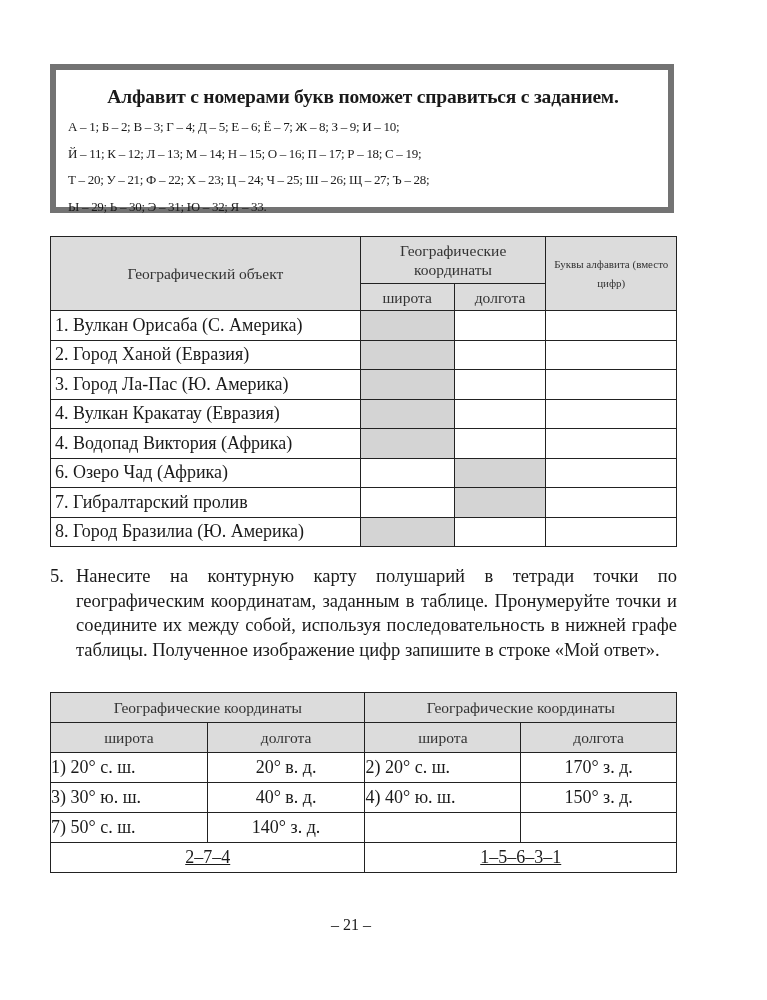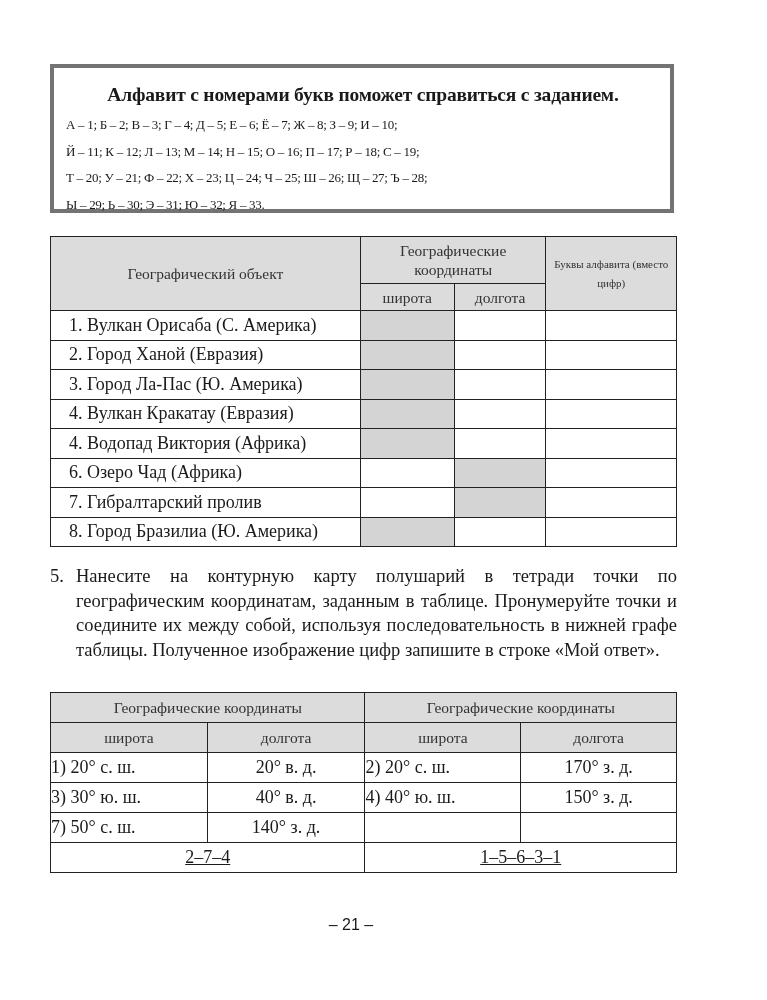--- a/index.html
+++ b/index.html
@@ -1,39 +1,39 @@
 <!DOCTYPE html>
 <html><head>
 <meta charset="utf-8">
 <style>
   html,body{margin:0;padding:0;background:#fff;}
   body{width:767px;height:1000px;position:relative;overflow:hidden;
        font-family:"Liberation Serif","DejaVu Serif",serif;color:#1a1a1a;}
   .alpha-box{position:absolute;left:50px;top:64px;width:624px;height:149px;
-       border:4px solid #737373;box-sizing:border-box;padding:10px 10px 0 12px;}
+       border:6px solid #737373;box-sizing:border-box;padding:10px 10px 0 12px;}
   .alpha-title{text-align:center;font-weight:bold;font-size:19.5px;margin:6px 0 6px 0;letter-spacing:-0.2px;}
   .alpha-line{font-size:13px;line-height:26.5px;white-space:nowrap;letter-spacing:-0.3px;}
   table{border-collapse:collapse;position:absolute;}
   td,th{border:1.5px solid #222;padding:0;font-weight:normal;}
   .t1{left:50px;top:236px;width:627px;}
   .t1 th{background:#dcdcdc;font-size:15.5px;color:#333;text-align:center;line-height:19px;}
   .t1 td{height:28.5px;font-size:18px;}
-  .t1 td.name{padding-left:18px;white-space:nowrap;margin-top:39px;}
+  .t1 td.name{padding-left:4px;white-space:nowrap;margin-top:39px;}
   .shade{background:#d4d4d4;}
   .task{position:absolute;left:50px;top:564px;width:627px;font-size:18.5px;line-height:24.5px;text-align:justify;}
   .task .num{position:absolute;left:0;top:0;}
   .task .txt{margin-left:26px;display:block;}
   .t2{left:50px;top:692px;width:627px;}
   .t2 th{background:#dcdcdc;font-size:15.5px;color:#333;text-align:center;height:29px;}
   .t2 td{height:29px;font-size:18px;}
   .t2 td.lat{padding-left:0;}
   .t2 td.lon{text-align:center;}
   .t2 td.seq{text-align:center;text-decoration:underline;}
   .page-num{position:absolute;top:916px;left:0;width:702px;text-align:center;
-       font-family:Liberation Sans, sans-serif;font-size:16px;}
+       font-family:Liberation Serif, serif;font-size:16px;}
 </style>
 </head>
 <body>
 
 <div class="alpha-box">
   <div class="alpha-title">Алфавит с номерами букв поможет справиться с заданием.</div>
   <div class="alpha-line">А – 1;  Б – 2;  В – 3;  Г – 4;  Д – 5;  Е – 6;  Ё – 7;  Ж – 8;  З – 9;  И – 10;</div>
   <div class="alpha-line">Й – 11; К – 12;  Л – 13;  М – 14;  Н – 15;  О – 16;  П – 17;  Р – 18;  С – 19;</div>
   <div class="alpha-line">Т – 20;  У – 21;  Ф – 22;  Х – 23;  Ц – 24;  Ч – 25;  Ш – 26;  Щ – 27;  Ъ – 28;</div>
   <div class="alpha-line">Ы – 29;  Ь – 30;  Э – 31;  Ю – 32;  Я – 33.</div>

